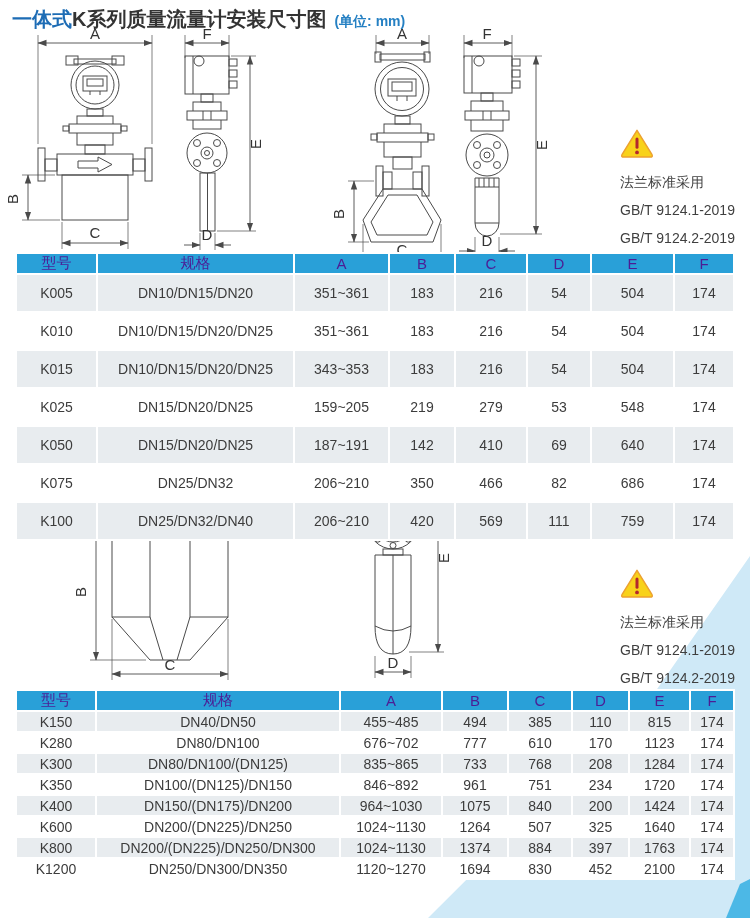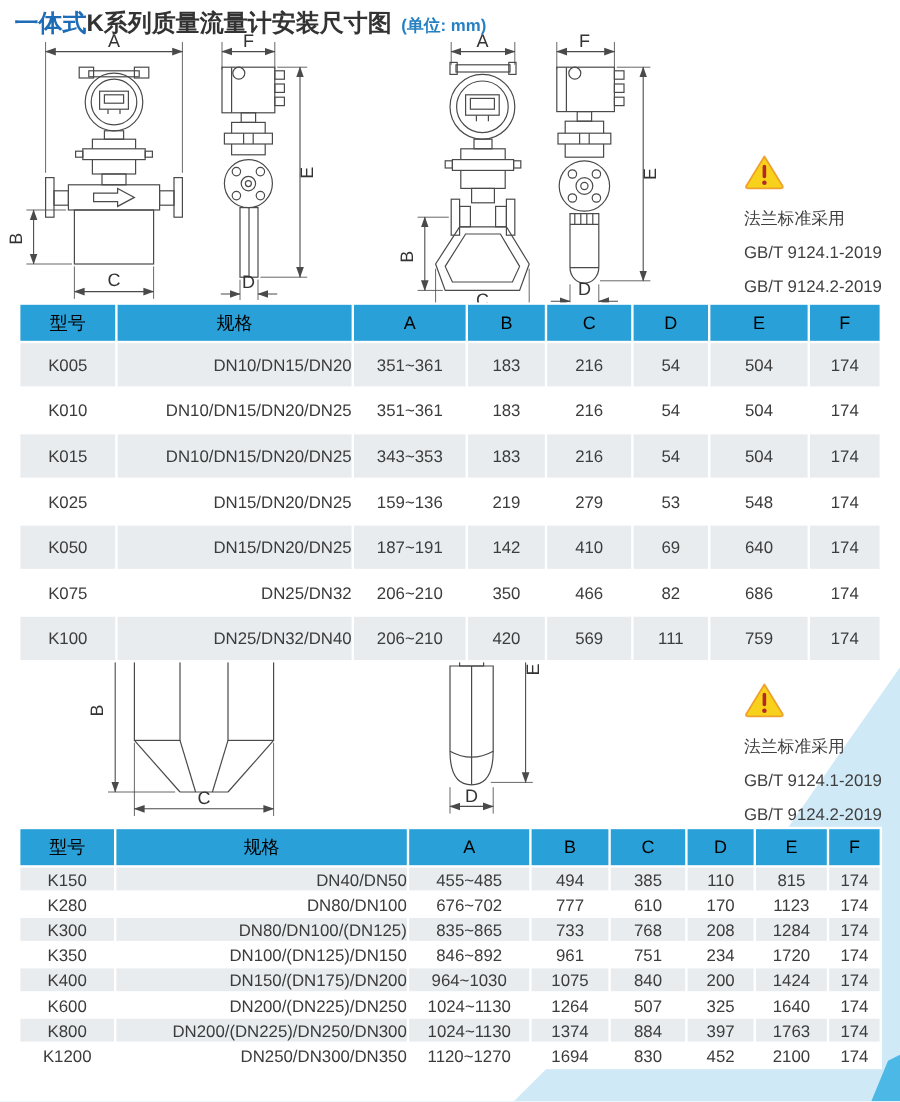--- a/index.html
+++ b/index.html
@@ -28,27 +28,27 @@
   .note{position:absolute;width:140px;}
   #note1{left:620px;top:128px;}
   #note2{left:620px;top:568px;}
   .note .warn{width:34px;height:30px;display:block;margin-bottom:10px;}
   .note .nline{font-size:14px;color:#3f3f3f;line-height:28px;white-space:nowrap;}
   
   table.spec-table{position:absolute;left:15px;border-collapse:separate;border-spacing:2px;
         width:720px;table-layout:fixed;background:#fff;}
   #table1{top:252px;}
   #table2{top:689px;}
-  table.spec-table th{background:#29a0d8;color:#000000;font-weight:normal;font-size:15px;
-        height:30px;text-align:center;padding:0;}
+  table.spec-table th{background:#29a0d8;color:#4c1d95;font-weight:normal;font-size:15px;
+        height:19px;text-align:center;padding:0;}
   table.spec-table td{background:#fff;font-size:14px;color:#3c3c3c;text-align:center;padding:0;}
   #table1 td{height:36px;}
   #table2 td{height:19px;}
   table.spec-table tbody tr:nth-child(odd) td{background:#e8ecef;}
-  table.spec-table td.spec{text-align:right;}
+  table.spec-table td.spec{text-align:center;}
 </style>
 </head>
 <body>
 
 <div id="page">
 
   <div id="ribbon-light"></div>
   <div id="ribbon-dark"></div>
 
   <div id="title">
@@ -374,21 +374,21 @@
           <td>343~353</td>
           <td>183</td>
           <td>216</td>
           <td>54</td>
           <td>504</td>
           <td>174</td>
         </tr>
         <tr>
           <td>K025</td>
           <td class="spec">DN15/DN20/DN25</td>
-          <td>159~136</td>
+          <td>159~205</td>
           <td>219</td>
           <td>279</td>
           <td>53</td>
           <td>548</td>
           <td>174</td>
         </tr>
         <tr>
           <td>K050</td>
           <td class="spec">DN15/DN20/DN25</td>
           <td>187~191</td>

